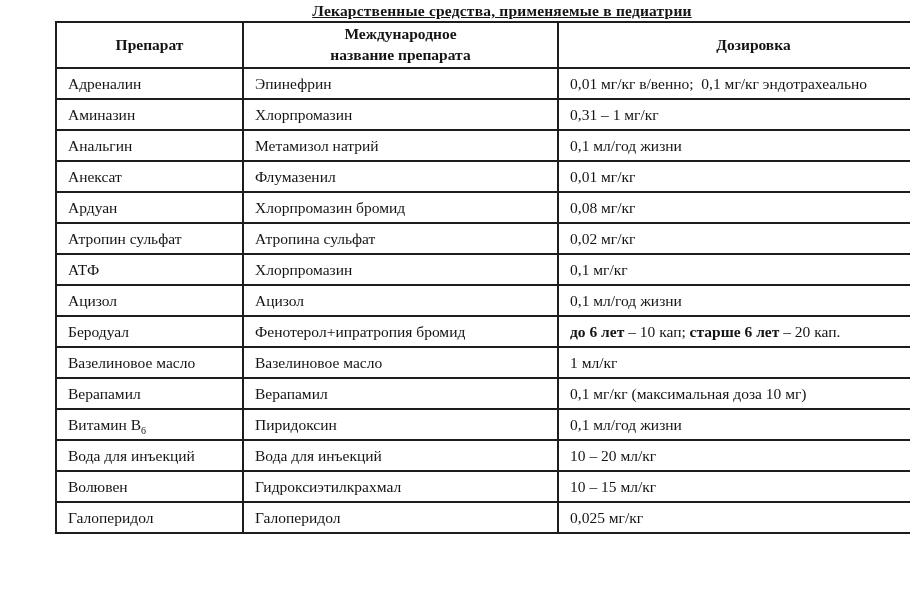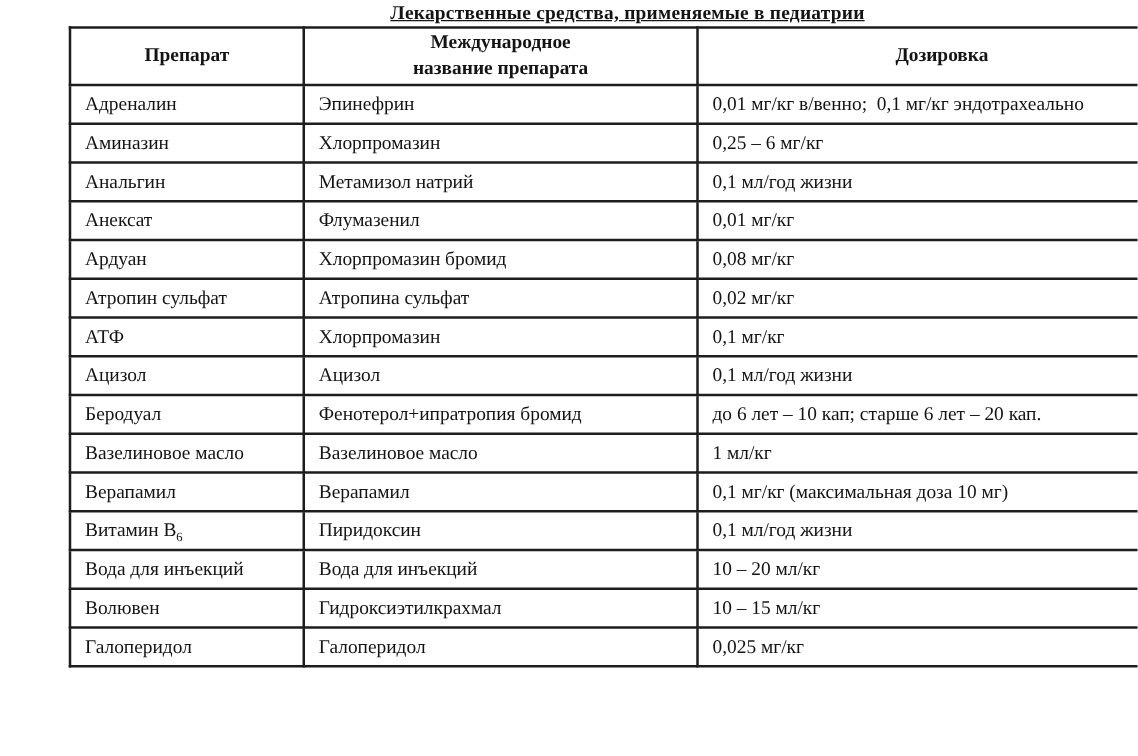--- a/index.html
+++ b/index.html
@@ -50,21 +50,21 @@
   }
   table.meds td {
     height: 29px;
     font-size: 15.5px;
     vertical-align: middle;
     padding: 0 8px 0 11px;
     line-height: 1.15;
     overflow: hidden;
   }
   td span { white-space: pre-wrap; }
-  .b { font-weight: normal; text-align: center; }
+  .b { font-weight: bold; text-align: center; }
   .sub {
     font-size: 10px;
     vertical-align: sub;
     line-height: 0;
   }
 </style>
 </head>
 <body>
 
 <div class="page">
@@ -86,21 +86,21 @@
     </thead>
     <tbody id="rows">
         <tr>
           <td><span>Адреналин</span></td>
           <td><span>Эпинефрин</span></td>
           <td><span>0,01 мг/кг в/венно;  0,1 мг/кг эндотрахеально</span></td>
         </tr>
         <tr>
           <td><span>Аминазин</span></td>
           <td><span>Хлорпромазин</span></td>
-          <td><span>0,25 – 6 мг/кг</span></td>
+          <td><span>0,31 – 1 мг/кг</span></td>
         </tr>
         <tr>
           <td><span>Анальгин</span></td>
           <td><span>Метамизол натрий</span></td>
           <td><span>0,1 мл/год жизни</span></td>
         </tr>
         <tr>
           <td><span>Анексат</span></td>
           <td><span>Флумазенил</span></td>
           <td><span>0,01 мг/кг</span></td>

